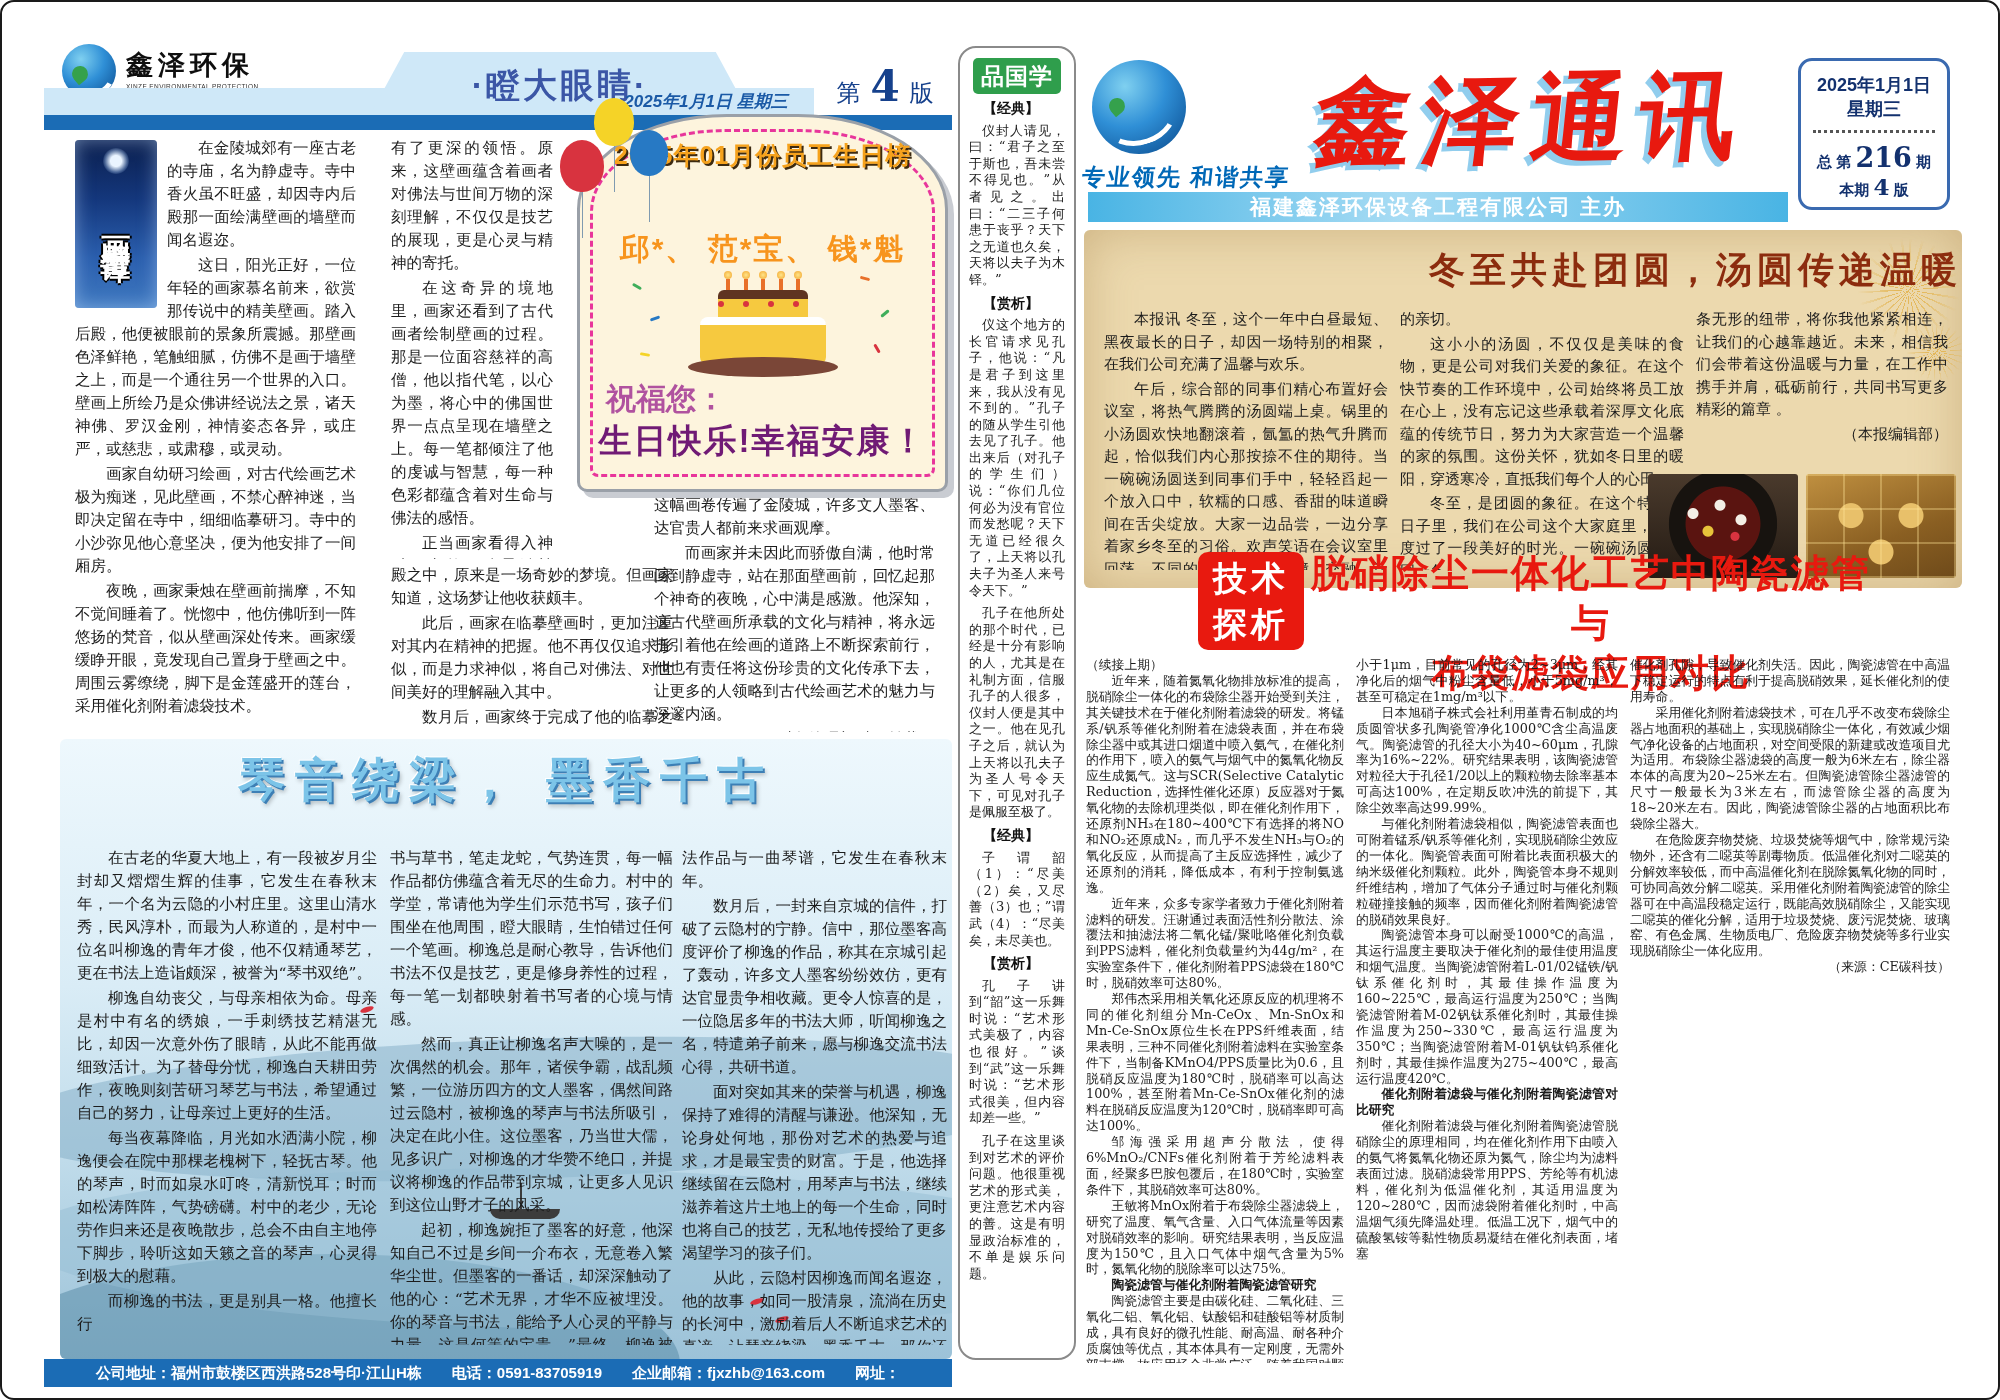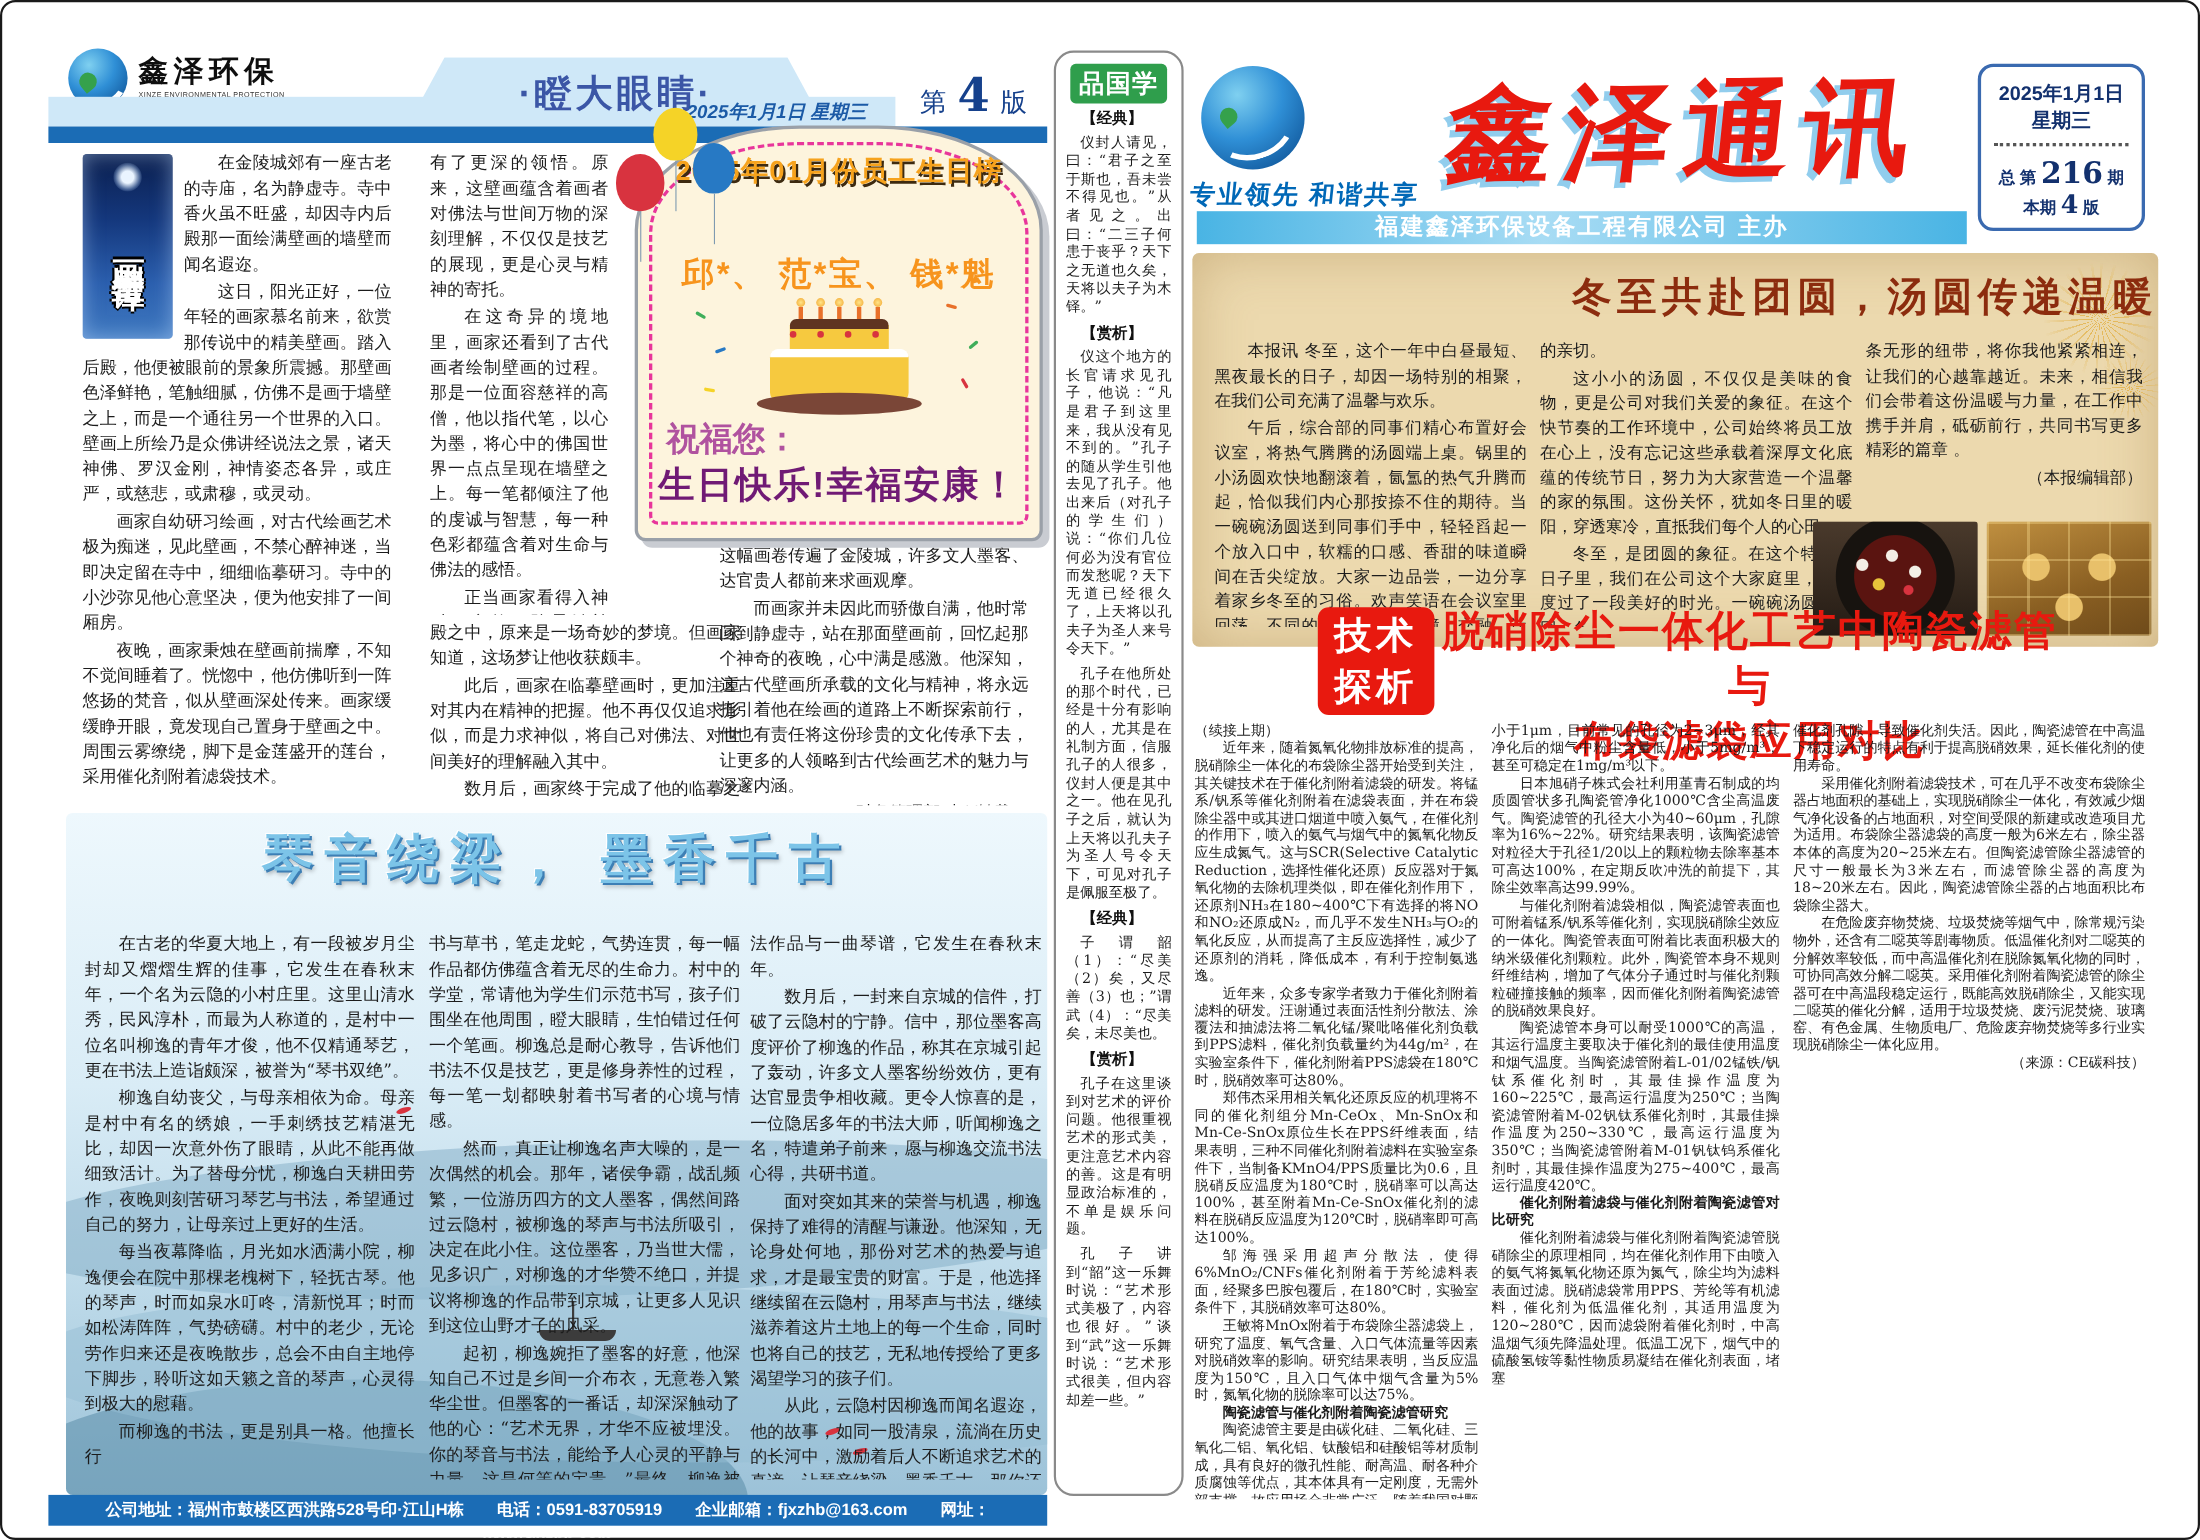--- a/index.html
+++ b/index.html
@@ -273,22 +273,22 @@
     <div class="gx-body">
 
     <p class="p gx-h">【经典】</p>
         <p class="p">仪封人请见，曰：“君子之至于斯也，吾未尝不得见也。”从者见之。出曰：“二三子何患于丧乎？天下之无道也久矣，天将以夫子为木铎。”</p>
         <p class="p gx-h">【赏析】</p>
         <p class="p">仪这个地方的长官请求见孔子，他说：“凡是君子到这里来，我从没有见不到的。”孔子的随从学生引他去见了孔子。他出来后（对孔子的学生们）说：“你们几位何必为没有官位而发愁呢？天下无道已经很久了，上天将以孔夫子为圣人来号令天下。”</p>
         <p class="p">孔子在他所处的那个时代，已经是十分有影响的人，尤其是在礼制方面，信服孔子的人很多，仪封人便是其中之一。他在见孔子之后，就认为上天将以孔夫子为圣人号令天下，可见对孔子是佩服至极了。</p>
         <p class="p gx-h">【经典】</p>
         <p class="p">子谓韶（1）：“尽美（2）矣，又尽善（3）也；”谓武（4）：“尽美矣，未尽美也。</p>
         <p class="p gx-h">【赏析】</p>
+        <p class="p">孔子讲到“韶”这一乐舞时说：“艺术形式美极了，内容也很好。”谈到“武”这一乐舞时说：“艺术形式很美，但内容却差一些。”</p>
         <p class="p">孔子在这里谈到对艺术的评价问题。他很重视艺术的形式美，更注意艺术内容的善。这是有明显政治标准的，不单是娱乐问题。</p>
-        <p class="p">孔子讲到“韶”这一乐舞时说：“艺术形式美极了，内容也很好。”谈到“武”这一乐舞时说：“艺术形式很美，但内容却差一些。”</p>
       </div>
   </div>
 
   <div class="abs" style="left:1090px;top:58px;">
     <div class="logo-ball big"></div>
   </div>
   <div class="abs r-slogan">专业领先  和谐共享</div>
   <div class="abs r-title">鑫泽通讯</div>
   <div class="abs r-strip">福建鑫泽环保设备工程有限公司  主办</div>
   <div class="abs r-issue">

